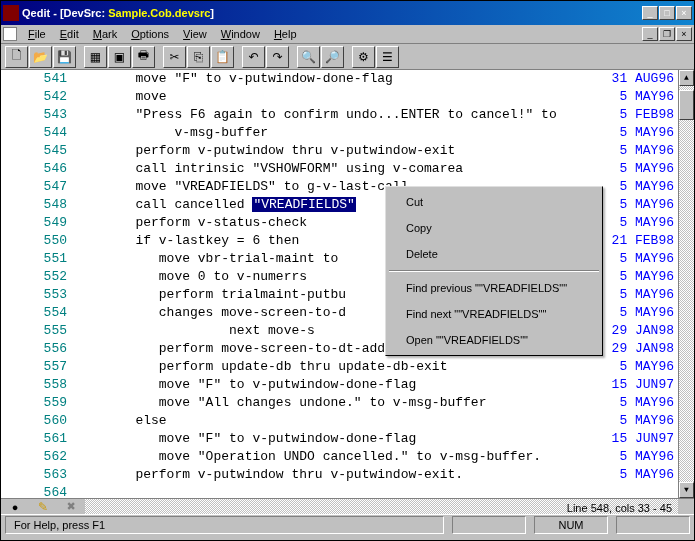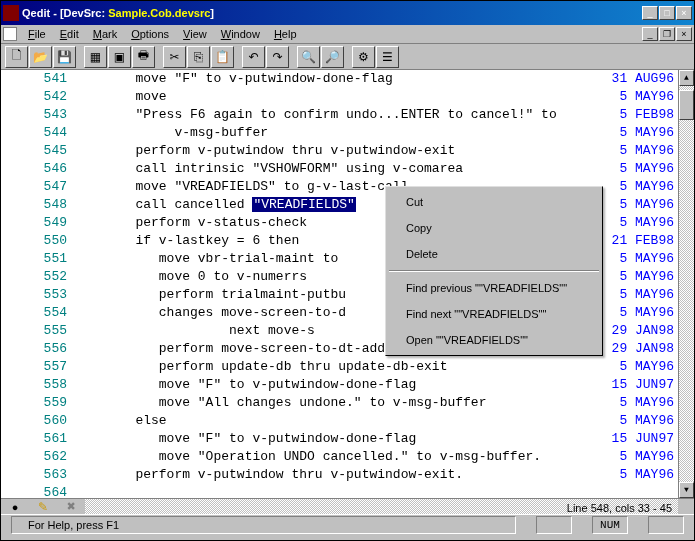--- a/index.html
+++ b/index.html
@@ -35,23 +35,23 @@
   .scroll-track { flex: 1; background: repeating-conic-gradient(#c0c0c0 0 25%, #fff 0 50%) 0 0/2px 2px; position: relative; }
   .scroll-thumb { position: absolute; left: 0; right: 0; height: 30px; top: 4px; background: #c0c0c0; border: 1px solid; border-color: #fff #404040 #404040 #fff; cursor: pointer; }
   
   .hscroll { height: 16px; background: #c0c0c0; display: flex; border-top: 1px solid #808080; }
   .hscroll .indicator { width: 28px; display: flex; align-items: center; justify-content: center; }
   .hscroll .track { flex: 1; background: repeating-conic-gradient(#c0c0c0 0 25%, #fff 0 50%) 0 0/2px 2px; display:flex; align-items:flex-end; justify-content:flex-end; padding-right: 6px; font-size: 11px; color:#000; }
   .hscroll .corner { width: 16px; background: #c0c0c0; }
   .pencil { color: #cc9900; font-size: 12px; }
   
   .statusbar { height: 20px; background: #c0c0c0; border-top: 1px solid #fff; display: flex; align-items: center; font-size: 11px; }
-  .status-panel { border: 1px solid; border-color: #808080 #fff #fff #808080; height: 18px; padding: 1px 16px; margin: 0 10px; display: flex; align-items: center; text-align: right; }
+  .status-panel { border: 1px solid; border-color: #808080 #fff #fff #808080; height: 18px; padding: 1px 8px; margin: 0 4px; display: flex; align-items: center; text-align: right; }
   .status-panel.help { flex: 1; }
-  .status-panel.fixed { width: 36px; justify-content: center; font-family: Liberation Mono, monospace; }
+  .status-panel.fixed { width: 74px; justify-content: center; }
   
   .context-menu { position: absolute; left: 384px; top: 116px; width: 218px; background: #c0c0c0; border: 1px solid; border-color: #dfdfdf #000 #000 #dfdfdf; box-shadow: 2px 2px 2px rgba(0,0,0,0.3); padding: 2px; font-family: "MS Sans Serif", Arial, sans-serif; font-size: 11px; z-index: 10; }
   .ctx-item { padding: 4px 20px 4px 18px; cursor: pointer; }
   .ctx-sep { height: 1px; border-top: 1px solid #808080; border-bottom: 1px solid #fff; margin: 3px 1px; }
 </style>
 </head>
 <body>
 
 <div class="titlebar">
   <span class="app-icon"></span>

